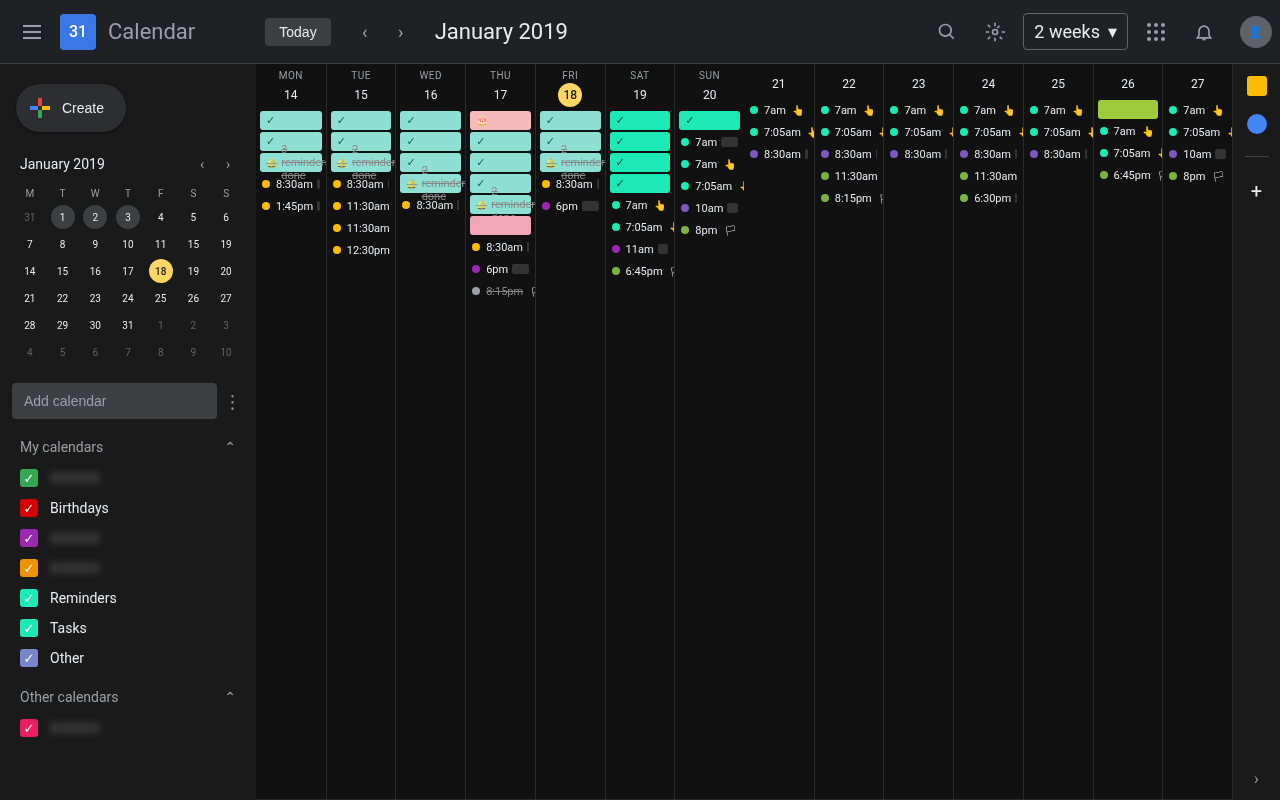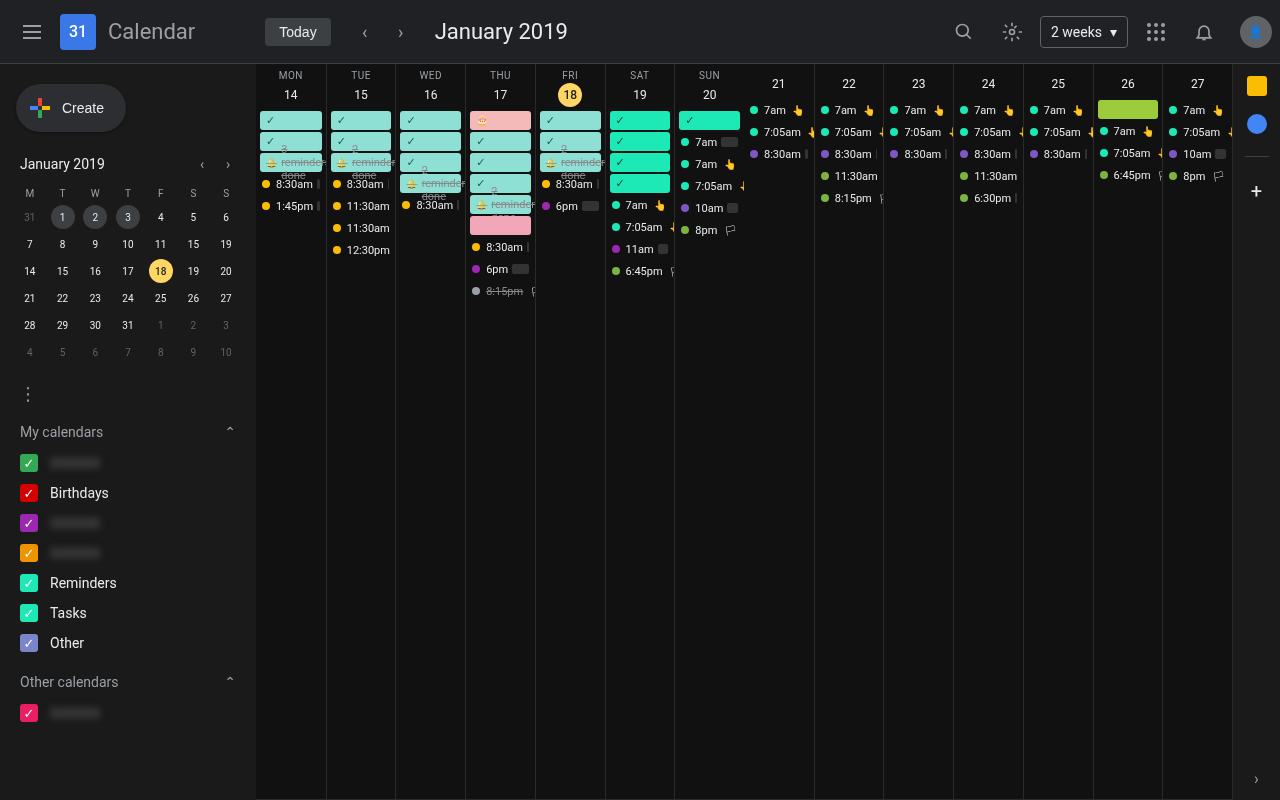--- a/index.html
+++ b/index.html
@@ -10,21 +10,21 @@
 .menu-icon { width: 18px; height: 14px; display: flex; flex-direction: column; justify-content: space-between; }
 .menu-icon span { height: 2px; background: #9aa0a6; }
 .logo { width: 36px; height: 36px; background: #3b78e7; border-radius: 4px; display: flex; align-items: center; justify-content: center; color: #fff; font-size: 16px; margin-left: 4px; font-weight: 500;}
 .app-name { font-size: 22px; color: #9aa0a6; margin-left: 12px; }
 .today-btn { background: #3c4043; border: none; color: #e8eaed; padding: 6px 14px; border-radius: 4px; margin-left: 70px; font-size: 14px; cursor: pointer; }
 .nav-arrows { display: flex; margin-left: 16px; }
 .nav-arrow { width: 36px; height: 36px; display: flex; align-items: center; justify-content: center; color: #9aa0a6; cursor: pointer; font-size: 18px; border-radius:50%;}
 .current-month { font-size: 22px; color: #e8eaed; margin-left: 16px; }
 .header-right { margin-left: auto; display: flex; align-items: center; gap: 8px; }
 .icon-btn { width: 40px; height: 40px; display: flex; align-items: center; justify-content: center; color: #9aa0a6; cursor: pointer; border-radius: 50%; }
-.view-selector { background: transparent; border: 1px solid #5f6368; color: #e8eaed; padding: 7px 10px; border-radius: 4px; display: flex; align-items: center; gap: 8px; cursor: pointer; font-size: 14px; }
+.view-selector { background: transparent; border: 1px solid #5f6368; color: #e8eaed; padding: 7px 10px; border-radius: 4px; display: flex; align-items: center; gap: 8px; cursor: pointer; font-size: 18px; }
 .apps-icon { display: grid; grid-template-columns: repeat(3,4px); grid-template-rows: repeat(3,4px); gap: 3px; }
 .apps-icon span { background: #9aa0a6; border-radius: 50%; }
 .avatar { width: 32px; height: 32px; border-radius: 50%; background: #5f6368; margin-left: 8px; overflow:hidden; display:flex; align-items:center; justify-content:center; font-size:12px;}
 
 .main { display: flex; height: calc(800px - 64px); }
 .sidebar { width: 256px; background: #1a1a1a; padding: 12px 8px; overflow-y: auto; }
 .create-btn { background: #2d2e31; border: none; color: #e8eaed; padding: 12px 22px 12px 12px; border-radius: 24px; display: flex; align-items: center; gap: 10px; font-size: 14px; cursor: pointer; box-shadow: 0 1px 3px rgba(0,0,0,.4); margin: 8px 0 20px 8px;}
 .plus-icon { width: 24px; height: 24px; position: relative; }
 .plus-icon::before, .plus-icon::after { content:''; position:absolute; background:#fff;}
 .plus-icon .r{position:absolute;top:2px;left:10px;width:4px;height:8px;background:#ea4335;}
@@ -216,20 +216,21 @@
         <div class="dc dim">3</div>
         <div class="dc dim">4</div>
         <div class="dc dim">5</div>
         <div class="dc dim">6</div>
         <div class="dc dim">7</div>
         <div class="dc dim">8</div>
         <div class="dc dim">9</div>
         <div class="dc dim">10</div>
       </div>
     <div class="add-cal-row">
+      <input class="add-cal-input" placeholder="Add calendar" style="">
       <div class="opts-btn">⋮</div>
     </div>
     <div class="cal-section">
       <div class="cal-section-h">
           <span>My calendars</span>
           <span>⌃</span>
         </div>
       <div id="my-cals">
           <div class="cal-item">
             <div class="cal-check" style="background: rgb(52, 168, 83);">✓</div>

